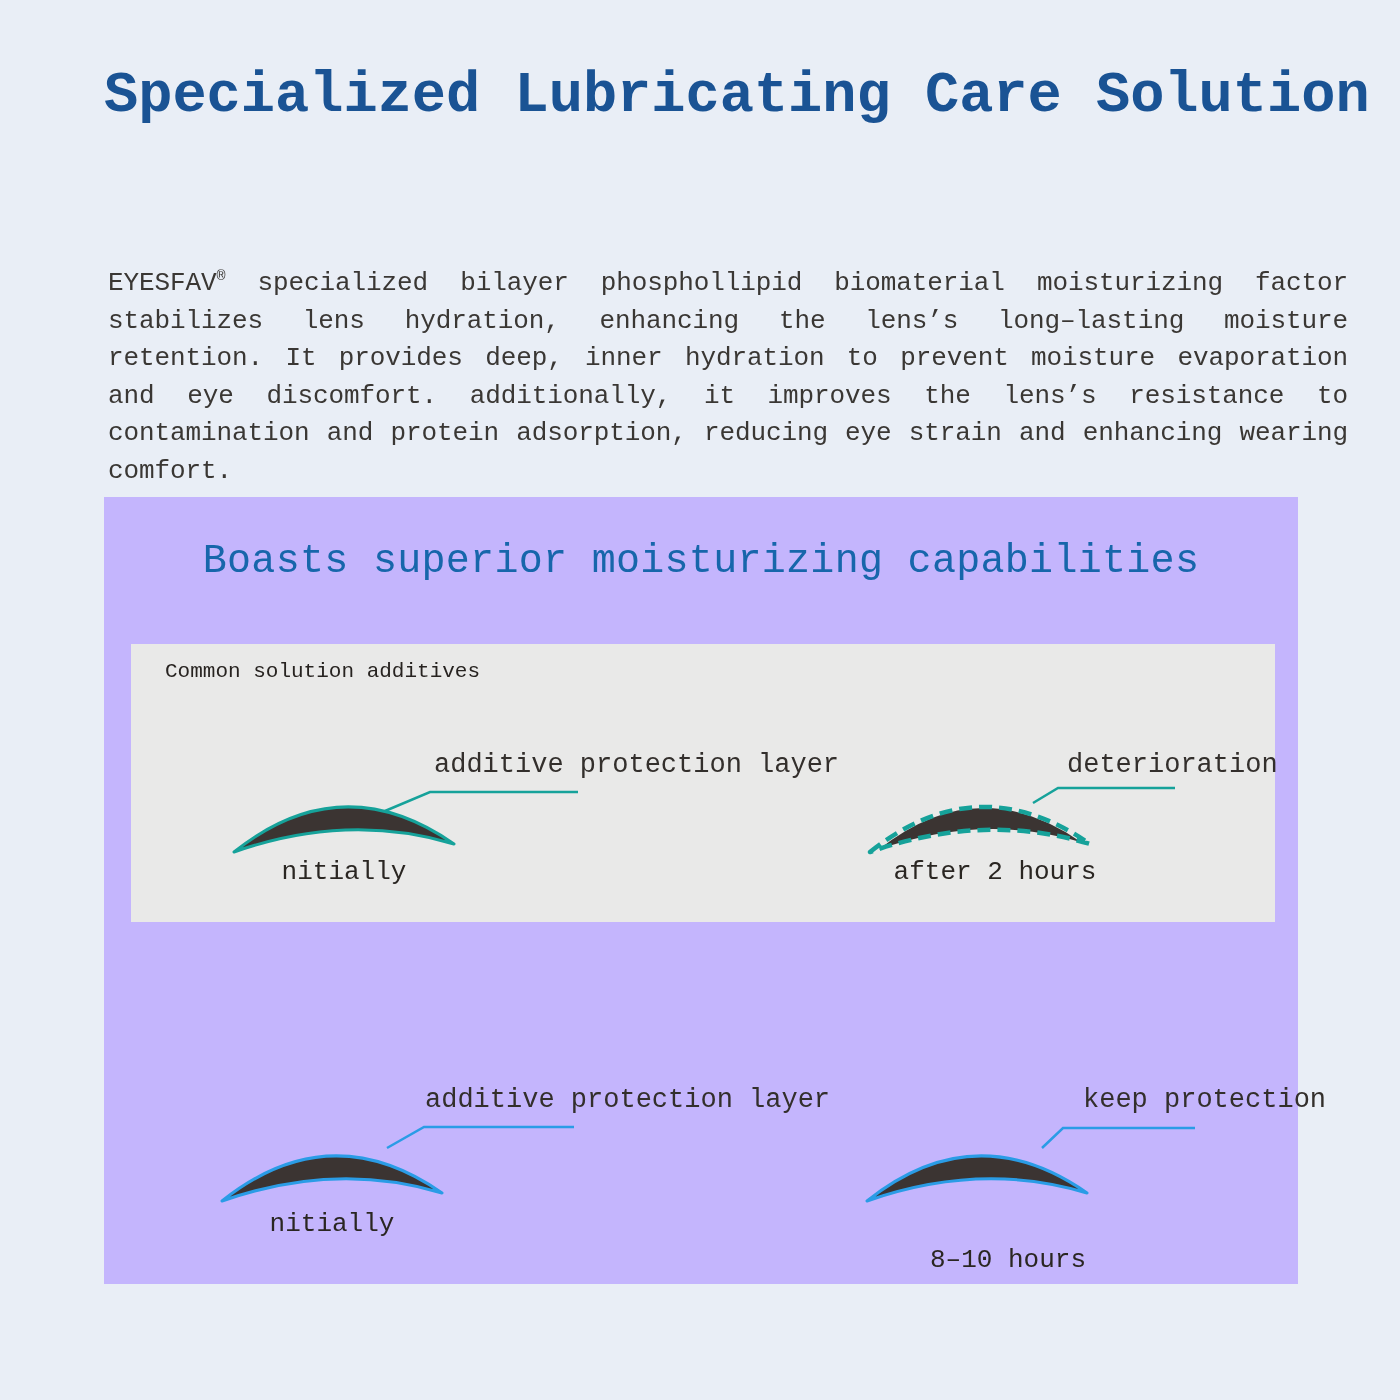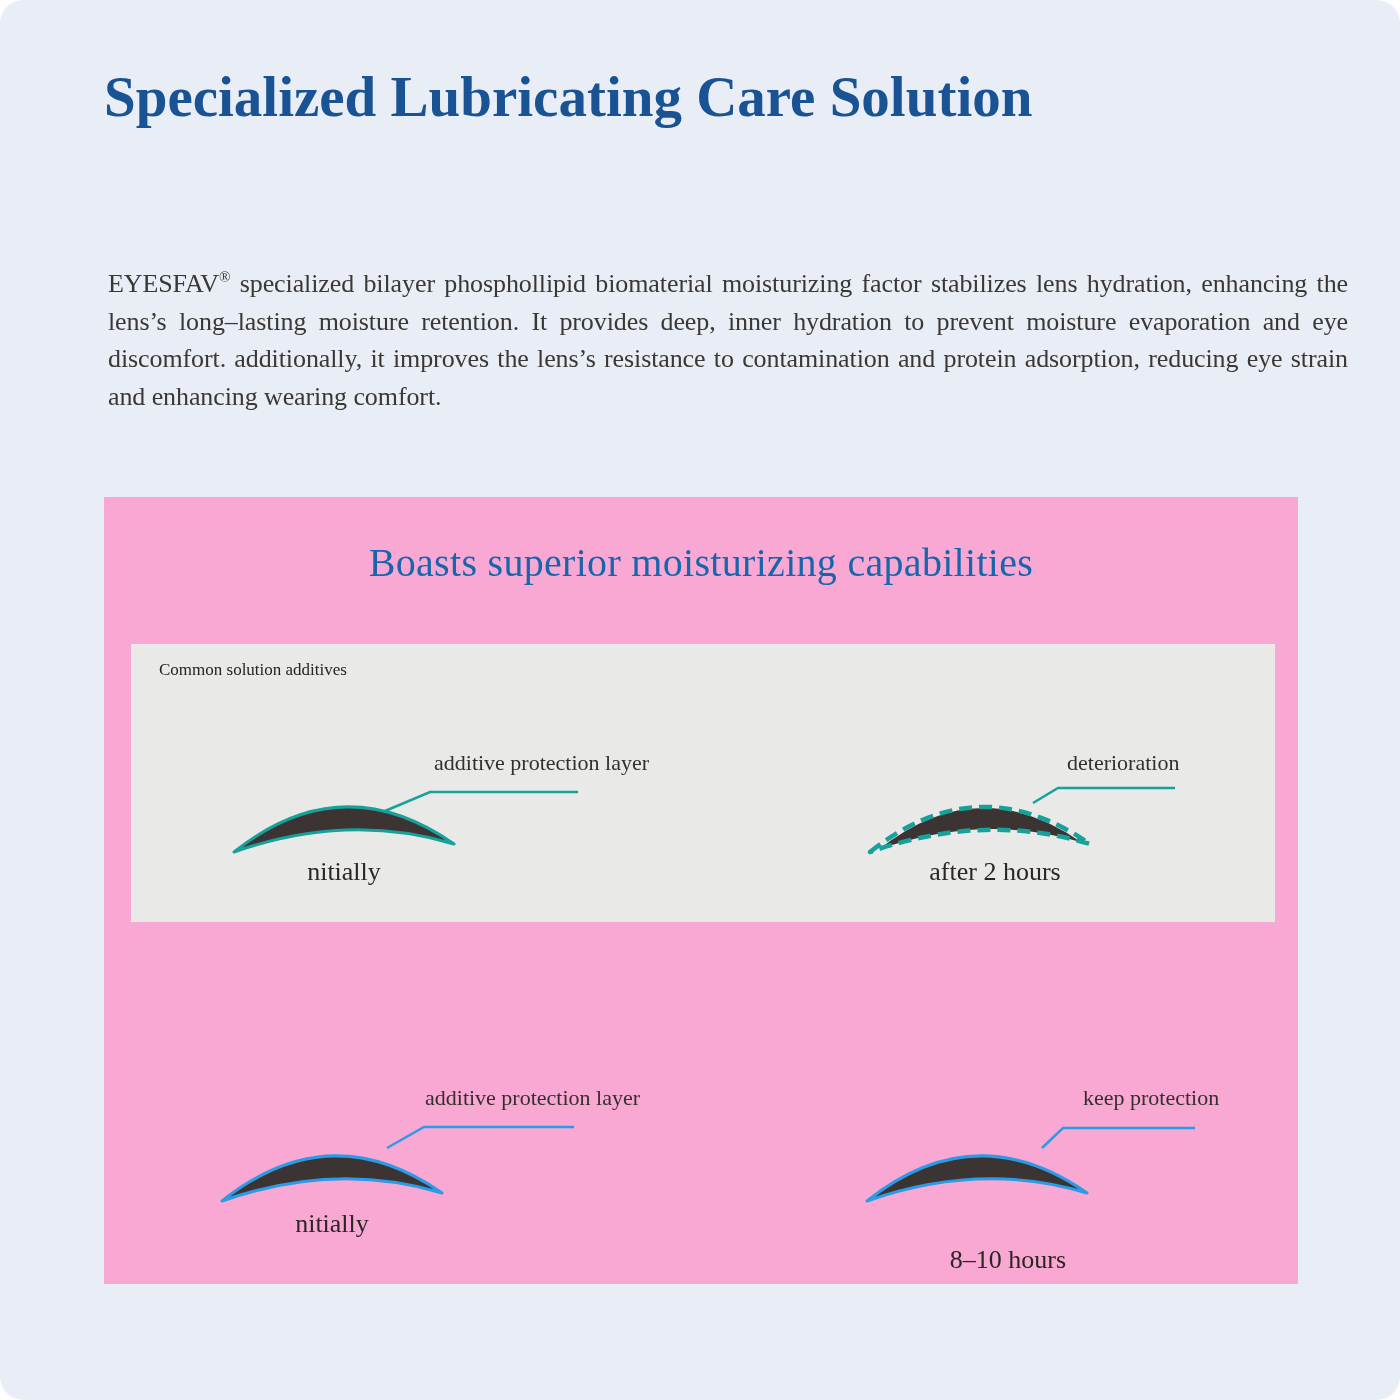--- a/index.html
+++ b/index.html
@@ -1,60 +1,59 @@
 <!DOCTYPE html>
 <html><head>
 <meta charset="utf-8">
 <style>
   html,body{margin:0;padding:0;}
   .page{
     position:relative;width:1400px;height:1400px;overflow:hidden;
     background:#e9eef6;
-    font-family:Liberation Serif, serif;
-    border-radius:23px;
+    font-family:Liberation Mono, monospace;
   }
   .page-title{
     position:absolute;left:104px;top:64px;margin:0;
     font-size:57px;font-weight:700;color:#1a5394;letter-spacing:0px;
     white-space:nowrap;
   }
   .subtitle{
     position:absolute;left:104px;top:157px;margin:0;
     font-size:33px;line-height:49px;color:#1b1816;font-weight:400;
     letter-spacing:-0.2px;white-space:nowrap;
   }
   .body-par{
     position:absolute;left:104px;top:261px;width:1240px;margin:4px;
     font-size:26px;line-height:37.5px;color:#3a3734;text-align:justify;
     letter-spacing:-0.1px;
   }
   .body-par sup{font-size:58%;vertical-align:super;line-height:0;}
   .card{
     position:absolute;left:104px;top:497px;width:1194px;height:787px;
-    background:#f9a8d4;
+    background:#c4b5fd;
   }
   .card-heading{
     position:absolute;left:0;top:42px;width:100%;margin:0;
     text-align:center;font-size:40px;font-weight:500;color:#1766ab;
     letter-spacing:0.3px;
   }
   .gray-panel{
     position:absolute;left:27px;top:147px;width:1144px;height:278px;
     background:#e9e9e8;
   }
   .panel-label{
-    position:absolute;left:28px;top:16px;
-    font-size:17px;color:#272320;white-space:nowrap;
+    position:absolute;left:34px;top:16px;
+    font-size:21px;color:#272320;white-space:nowrap;
   }
   .section-label{
     position:absolute;left:61px;top:472px;
     font-size:25px;color:#272320;white-space:nowrap;
   }
   .fig-label{
-    position:absolute;font-size:22px;color:#332f2c;white-space:nowrap;
+    position:absolute;font-size:27px;color:#332f2c;white-space:nowrap;
   }
   .fig-caption{
     position:absolute;width:232px;text-align:center;
     font-size:26px;color:#2a2622;white-space:nowrap;
   }
   .lens-svg{position:absolute;width:232px;height:74px;overflow:visible;}
   .callout-svg{position:absolute;overflow:visible;}
 </style>
 </head>
 <body>

